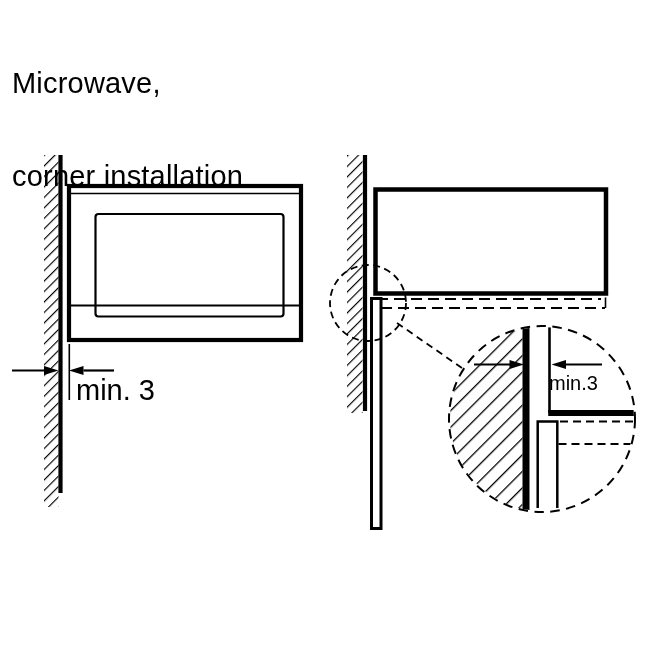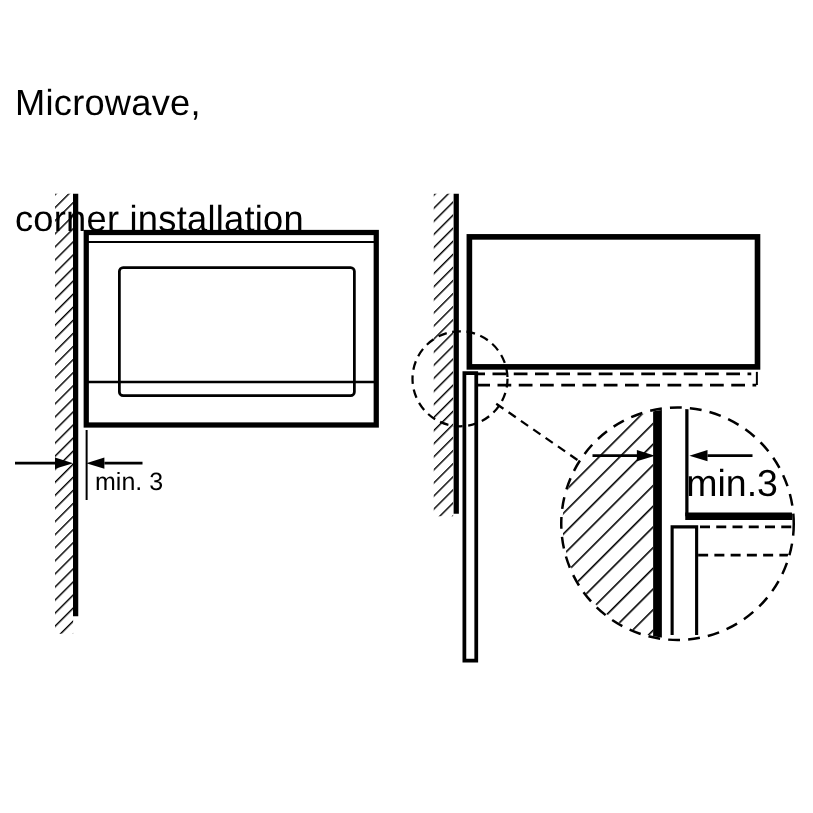--- a/index.html
+++ b/index.html
@@ -21,27 +21,27 @@
     left: 12px;
     top: 6px;
     font-size: 29px;
     line-height: 31px;
     letter-spacing: 0.2px;
     color: #000000;
     white-space: pre;
   }
   .dim-label {
     position: absolute;
-    font-size: 20px;
+    font-size: 29px;
     line-height: 1;
     color: #000000;
     white-space: pre;
   }
   .dim-label.front { left: 76px; top: 376px; }
-  .dim-label.detail { left: 549px; top: 373px; font-size: 30px; }
+  .dim-label.detail { left: 549px; top: 373px; font-size: 20px; }
   .caption {
     position: absolute;
     right: 8px;
     top: 609px;
     font-size: 25px;
     letter-spacing: 1.5px;
     color: #000000;
     white-space: pre;
   }
 </style>

